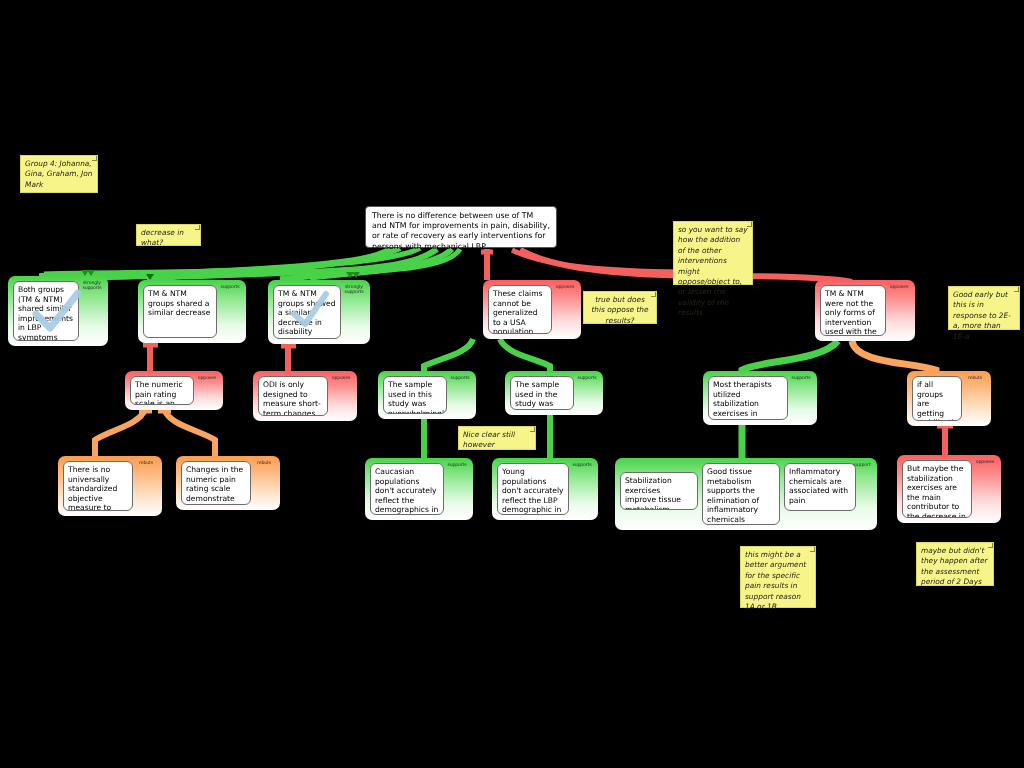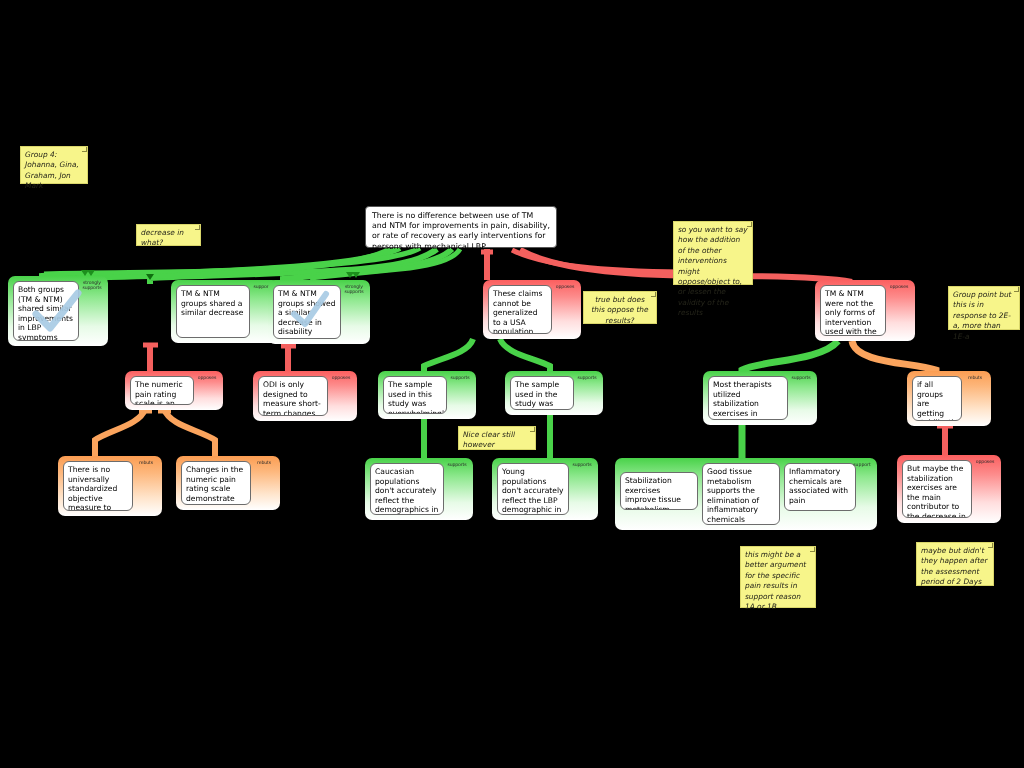--- a/index.html
+++ b/index.html
@@ -160,21 +160,21 @@
 
   <div class="contention" style="left:365px;top:206px;width:192px;height:42px;">
     <span>There is no difference between use of TM and NTM for improvements in pain, disability, or rate of recovery as early interventions for persons with mechanical LBP</span>
   </div>
 
   <div class="node n-green" style="left:8px;top:276px;width:100px;height:70px;">
     <div class="inner">Both groups (TM &amp; NTM) shared similar improvements in LBP symptoms form baseline to discharge</div>
     <div class="badge">strongly supports</div>
   </div>
 
-  <div class="node n-green" style="left:138px;top:280px;width:108px;height:63px;margin-left:33px;">
+  <div class="node n-green" style="left:138px;top:280px;width:108px;height:63px;">
     <div class="inner">TM &amp; NTM groups shared a similar decrease</div>
     <div class="badge">supports</div>
   </div>
 
   <div class="node n-green" style="left:268px;top:280px;width:102px;height:64px;">
     <div class="inner">TM &amp; NTM groups showed a similar decrease in disability scores as measured by ODI</div>
     <div class="badge">strongly supports</div>
   </div>
 
   <div class="node n-red" style="left:447px;top:280px;width:98px;height:59px;margin-left:36px;">
@@ -242,42 +242,42 @@
     <div class="badge">opposes</div>
   </div>
 
   <div class="group" style="left:615px;top:458px;width:262px;height:72px;">
     <div class="gbox" style="left:5px;top:5px;width:78px;height:38px;margin-top:9px;">Stabilization exercises improve tissue metabolism</div>
     <div class="gbox" style="left:87px;top:5px;width:78px;height:62px;">Good tissue metabolism supports the elimination of inflammatory chemicals</div>
     <div class="gbox" style="left:169px;top:5px;width:72px;height:48px;">Inflammatory chemicals are associated with pain</div>
     <div class="badge" style="right:2px;top:4px;width:26px;">support</div>
   </div>
 
-  <div class="sticky" style="left:20px;top:146px;width:68px;height:38px;">
+  <div class="sticky" style="left:20px;top:155px;width:78px;height:38px;">
     <span>Group 4: Johanna, Gina, Graham, Jon Mark</span>
     <span class="corner"></span>
   </div>
 
   <div class="sticky" style="left:136px;top:224px;width:65px;height:22px;">
     <span>decrease in what?</span>
     <span class="corner"></span>
   </div>
 
   <div class="sticky" style="left:673px;top:221px;width:80px;height:64px;">
     <span>so you want to say how the addition of the other interventions might oppose/object to, or lessen the validity of the results</span>
     <span class="corner"></span>
   </div>
 
   <div class="sticky" style="left:583px;top:291px;width:74px;height:33px;text-align:center;">
     <span>true but does this oppose the results?</span>
     <span class="corner"></span>
   </div>
 
   <div class="sticky" style="left:948px;top:286px;width:72px;height:44px;">
-    <span>Group point but this is in response to 2E-a, more than 1E-a</span>
+    <span>Good early but this is in response to 2E-a, more than 1E-a</span>
     <span class="corner"></span>
   </div>
 
   <div class="sticky" style="left:458px;top:426px;width:78px;height:24px;">
     <span>Nice clear still however</span>
     <span class="corner"></span>
   </div>
 
   <div class="sticky" style="left:740px;top:546px;width:76px;height:62px;">
     <span>this might be a better argument for the specific pain results in support reason 1A or 1B</span>

